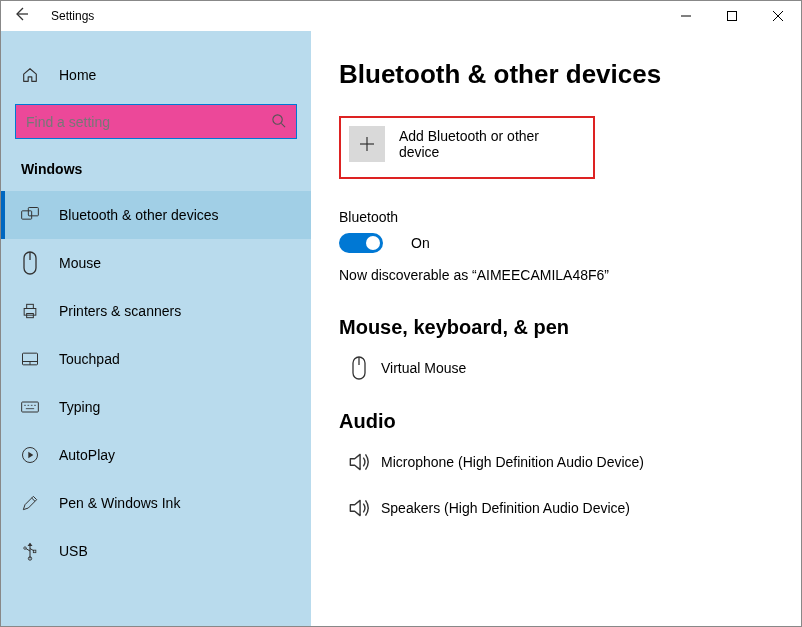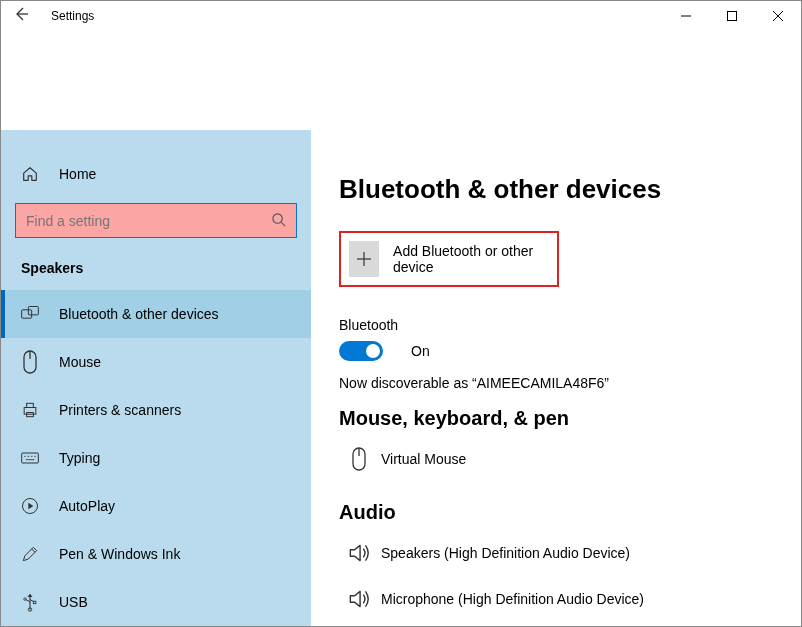--- a/index.html
+++ b/index.html
@@ -45,21 +45,20 @@
     width: 46px;
     display: flex;
     align-items: center;
     justify-content: center;
     cursor: pointer;
   }
   .content {
     flex: 1;
     display: flex;
     overflow: hidden;
-    align-items: flex-end;
   }
   .sidebar {
     width: 310px;
     background: #b9dbed;
     display: flex;
     flex-direction: column;
     padding-top: 25px;
   }
   .sidebar-home {
     display: flex;
@@ -68,21 +67,21 @@
     padding: 10px 20px 10px 20px;
     cursor: pointer;
   }
   .sidebar-home .icon { width: 20px; display:flex; }
   .search-wrap {
     padding: 10px 14px 12px 14px;
   }
   .search-box {
     height: 35px;
     border: 1px solid #0078d4;
-    background: #fca5a5;
+    background: #ec4899;
     display: flex;
     align-items: center;
     padding: 0 10px;
   }
   .search-box input {
     flex: 1;
     border: none;
     outline: none;
     font-size: 14px;
     color: #333;
@@ -125,23 +124,23 @@
   }
   .page-title {
     font-size: 26px;
     font-weight: 600;
     margin-bottom: 26px;
   }
   .add-row {
     display: flex;
     align-items: center;
     gap: 14px;
-    padding: 8px 10px 8px 8px;
+    padding: 8px 10px 15px 8px;
     border: 2px solid #d22;
-    width: 220px;
+    width: 256px;
     cursor: pointer;
     margin-bottom: 30px;
   }
   .add-square {
     width: 36px;
     height: 36px;
     background: #d9d9d9;
     display: flex;
     align-items: center;
     justify-content: center;
@@ -169,21 +168,21 @@
     position: absolute;
     right: 3px;
     top: 3px;
     width: 14px;
     height: 14px;
     border-radius: 50%;
     background: #fff;
   }
   .disc-text {
     font-size: 14px;
-    margin-bottom: 16px;
+    margin-bottom: 33px;
   }
   .section-heading {
     font-size: 20px;
     font-weight: 600;
     margin-bottom: 10px;
   }
   .device-row {
     display: flex;
     align-items: center;
     gap: 8px;
@@ -244,21 +243,21 @@
       <div class="search-box">
         <input type="text" placeholder="Find a setting" style="">
         <span class="search-icon">
           <svg width="15" height="15" viewBox="0 0 16 16">
               <circle cx="7" cy="7" r="5" stroke="#555" stroke-width="1.2" fill="none"></circle>
               <line x1="11" y1="11" x2="15" y2="15" stroke="#555" stroke-width="1.2"></line>
             </svg>
         </span>
       </div>
     </div>
-    <div class="sidebar-section-title">Speakers</div>
+    <div class="sidebar-section-title">Windows</div>
     <div class="sidebar-items" id="sidebar-items">
         <div class="sidebar-item active">
           <span class="icon">
             <svg width="20" height="20" viewBox="0 0 24 24">
               <rect x="2" y="7" width="12" height="10" rx="1" stroke="#333" fill="none" stroke-width="1.2"></rect>
               <rect x="10" y="3" width="12" height="10" rx="1" stroke="#333" fill="none" stroke-width="1.2"></rect>
             </svg>
           </span>
           <span>Bluetooth &amp; other devices</span>
         </div>
@@ -273,20 +272,30 @@
         </div>
         <div class="sidebar-item">
           <span class="icon">
             <svg width="20" height="20" viewBox="0 0 24 24">
               <rect x="5" y="9" width="14" height="8" stroke="#333" fill="none" stroke-width="1.2"></rect>
               <rect x="8" y="4" width="8" height="5" stroke="#333" fill="none" stroke-width="1.2"></rect>
               <rect x="8" y="15" width="8" height="5" stroke="#333" fill="none" stroke-width="1.2"></rect>
             </svg>
           </span>
           <span>Printers &amp; scanners</span>
+        </div>
+        <div class="sidebar-item">
+          <span class="icon">
+            <svg width="20" height="20" viewBox="0 0 24 24">
+              <rect x="3" y="5" width="18" height="14" rx="1" stroke="#333" fill="none" stroke-width="1.2"></rect>
+              <line x1="3" y1="15" x2="21" y2="15" stroke="#333" stroke-width="1.2"></line>
+              <line x1="12" y1="15" x2="12" y2="19" stroke="#333" stroke-width="1.2"></line>
+            </svg>
+          </span>
+          <span>Touchpad</span>
         </div>
         <div class="sidebar-item">
           <span class="icon">
             <svg width="20" height="20" viewBox="0 0 24 24">
               <rect x="2" y="6" width="20" height="12" rx="1" stroke="#333" fill="none" stroke-width="1.2"></rect>
               <line x1="5" y1="10" x2="7" y2="10" stroke="#333"></line>
               <line x1="9" y1="10" x2="11" y2="10" stroke="#333"></line>
               <line x1="13" y1="10" x2="15" y2="10" stroke="#333"></line>
               <line x1="17" y1="10" x2="19" y2="10" stroke="#333"></line>
               <line x1="7" y1="14" x2="17" y2="14" stroke="#333"></line>
@@ -366,28 +375,28 @@
       <div class="section-heading">Audio</div>
       <div id="devices-audio">
           <div class="device-row">
             <span class="device-icon">
               <svg width="26" height="26" viewBox="0 0 24 24">
                 <path d="M4 9 H8 L13 5 V19 L8 15 H4 Z" stroke="#333" fill="none" stroke-width="1.3" stroke-linejoin="round"></path>
                 <path d="M16 8 Q19 12 16 16" stroke="#333" fill="none" stroke-width="1.3"></path>
                 <path d="M18 5 Q23 12 18 19" stroke="#333" fill="none" stroke-width="1.3"></path>
               </svg>
             </span>
-            <span>Speakers (High Definition Audio Device)</span>
+            <span>Microphone (High Definition Audio Device)</span>
           </div>
           <div class="device-row">
             <span class="device-icon">
               <svg width="26" height="26" viewBox="0 0 24 24">
                 <path d="M4 9 H8 L13 5 V19 L8 15 H4 Z" stroke="#333" fill="none" stroke-width="1.3" stroke-linejoin="round"></path>
                 <path d="M16 8 Q19 12 16 16" stroke="#333" fill="none" stroke-width="1.3"></path>
                 <path d="M18 5 Q23 12 18 19" stroke="#333" fill="none" stroke-width="1.3"></path>
               </svg>
             </span>
-            <span>Microphone (High Definition Audio Device)</span>
+            <span>Speakers (High Definition Audio Device)</span>
           </div>
         </div>
     </div>
   </div>
 </div>
 
 </body></html>

